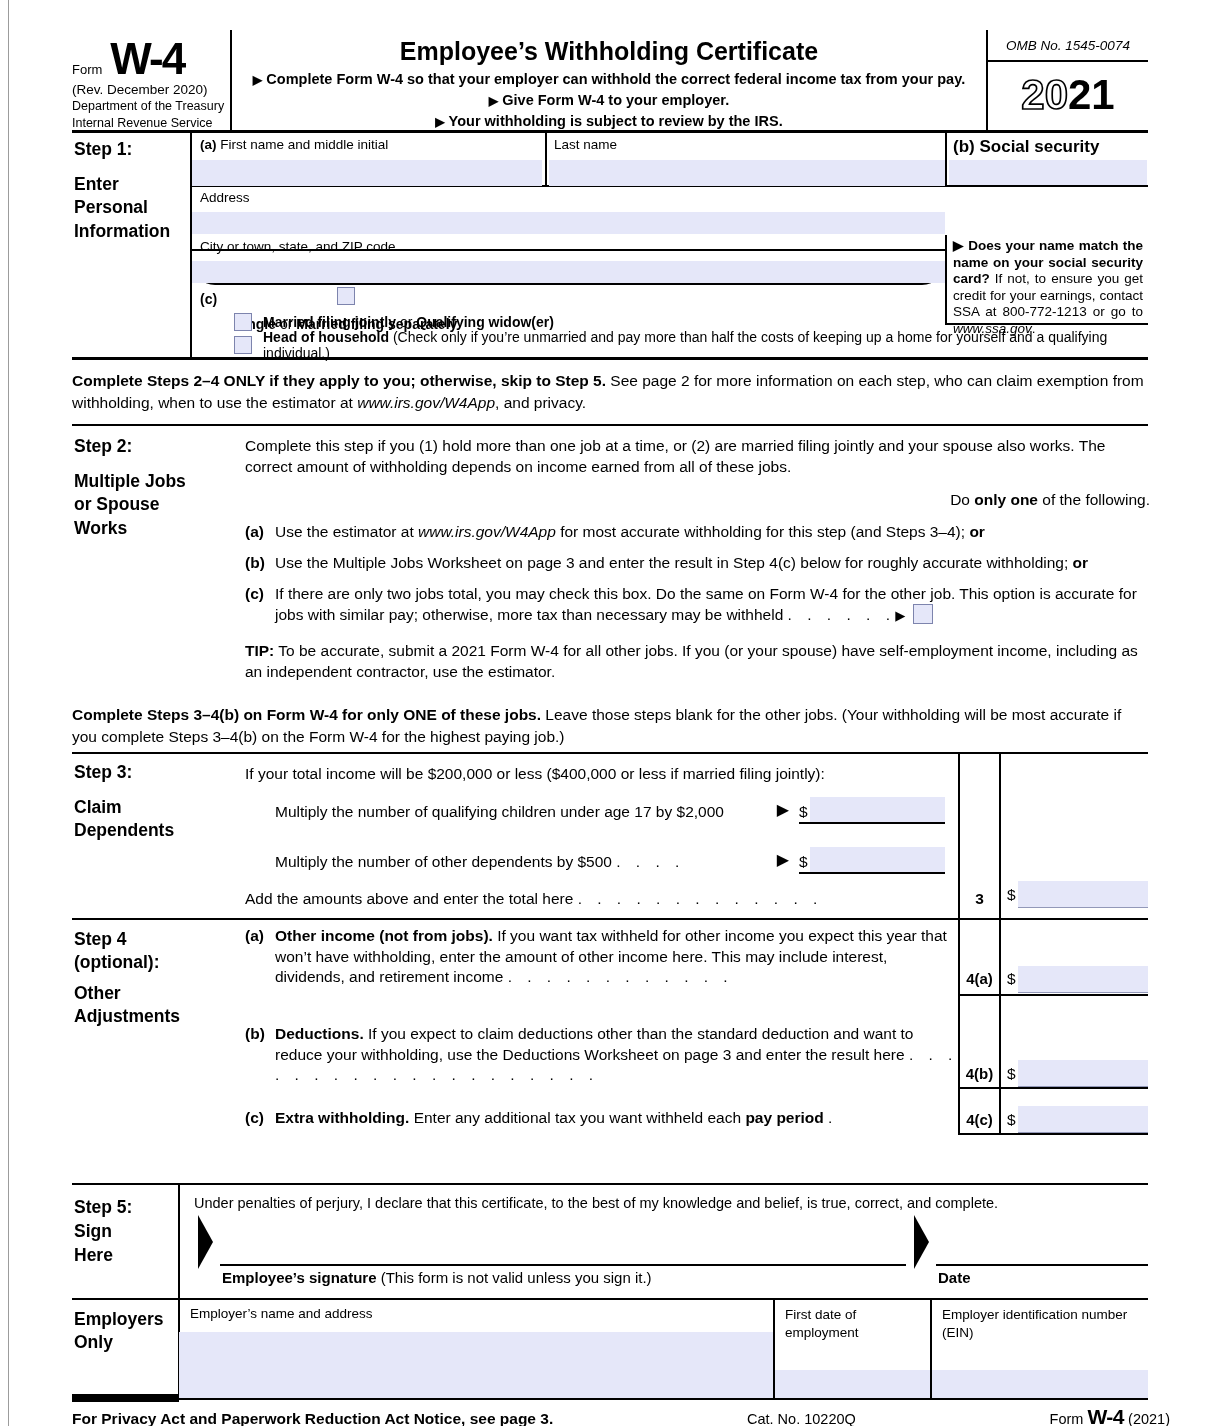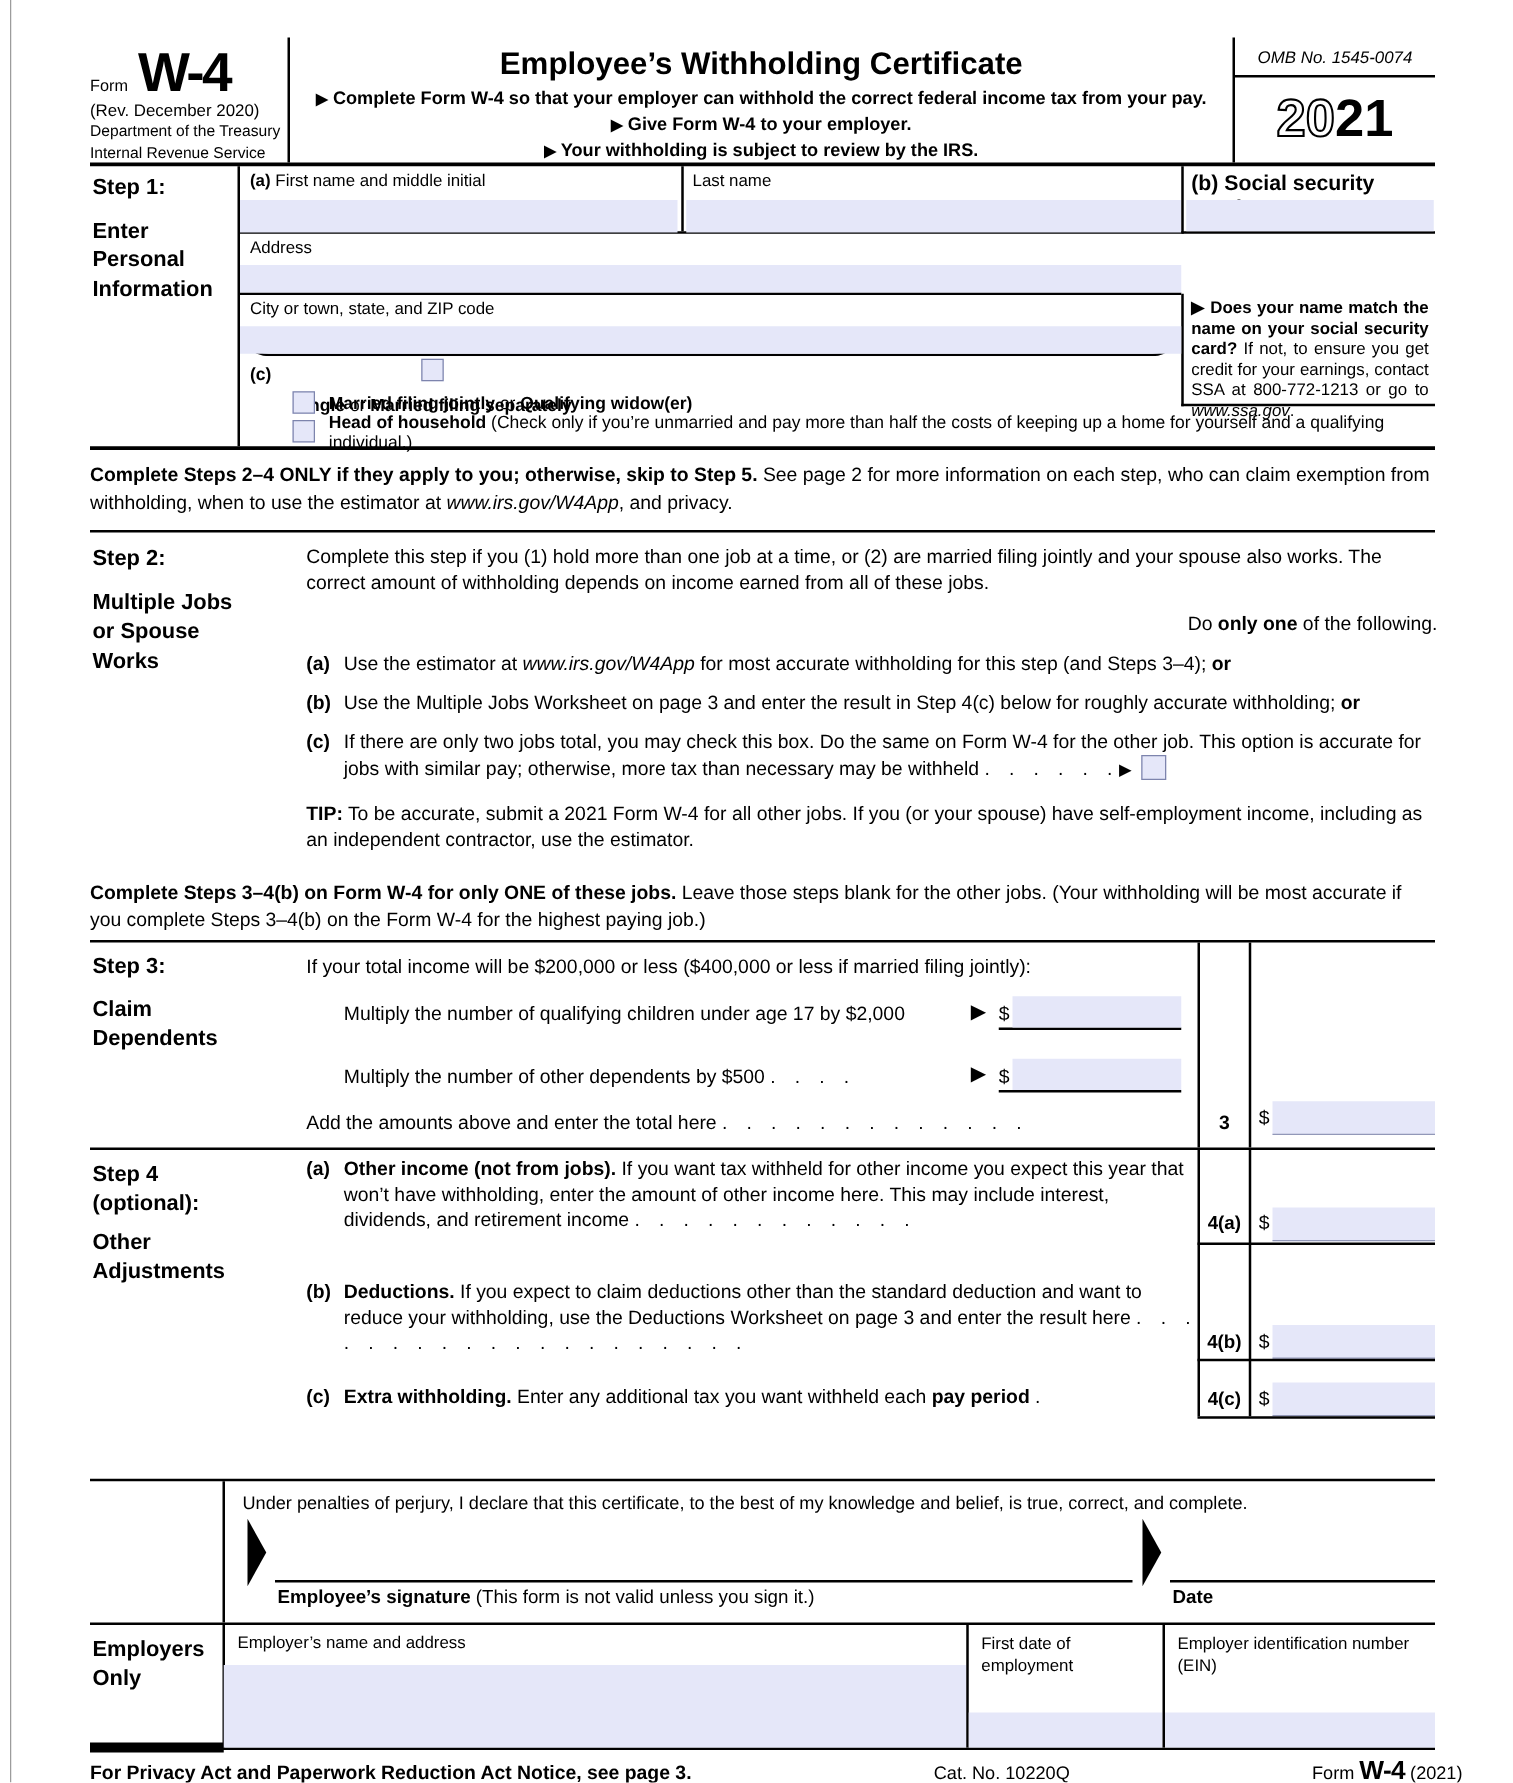--- a/index.html
+++ b/index.html
@@ -45,21 +45,21 @@
   #s1-rowA { position: absolute; left: 120px; top: 0; width: 753px; height: 54px; border-bottom: 2px solid #000; }
   #s1-rowA-div { position: absolute; left: 353px; top: 0; height: 100%; border-left: 2px solid #000; }
   #s1-lblA1 { position: absolute; left: 8px; top: 4px; }
   #s1-lblA2 { position: absolute; left: 362px; top: 4px; }
   #s1-inpA1 { position: absolute; left: 0; top: 27px; width: 350px; height: 26px; }
   #s1-inpA2 { position: absolute; left: 357px; top: 27px; width: 396px; height: 26px; }
   #s1-ssn { position: absolute; left: 873px; top: 0; width: 203px; height: 54px;
             border-left: 2px solid #000; border-bottom: 2px solid #000; }
   #s1-ssn-lbl { position: absolute; left: 6px; top: 4px; font-size: 17px; font-weight: bold; }
   #s1-ssn-inp { position: absolute; left: 2px; top: 27px; width: 198px; height: 25px; }
-  #s1-rowB { position: absolute; left: 120px; top: 54px; width: 753px; height: 49px; border-bottom: 2px solid #000; }
+  #s1-rowB { position: absolute; left: 120px; top: 54px; width: 753px; height: 64px; border-bottom: 2px solid #000; }
   #s1-lblB { position: absolute; left: 8px; top: 3px; }
   #s1-inpB { position: absolute; left: 0; top: 25px; width: 753px; height: 22px; }
   #s1-note { position: absolute; left: 873px; top: 54px; width: 203px; height: 90px;
              border-left: 2px solid #000; border-bottom: 2px solid #000;
              padding: 3px 5px 0 6px; font-size: 13.5px; line-height: 1.23; text-align: justify; margin-top: 48px; }
   #s1-rowC { position: absolute; left: 120px; top: 103px; width: 753px; height: 49px; border-bottom: 2px solid #000; border-radius: 23px; }
   #s1-lblC { position: absolute; left: 8px; top: 3px; }
   #s1-inpC { position: absolute; left: 0; top: 25px; width: 753px; height: 22px; }
   #s1-c { position: absolute; left: 120px; top: 152px; right: 0; bottom: 0; }
   #s1-c-marker { position: absolute; left: 8px; top: 6px; font-size: 14px; font-weight: bold; }
@@ -325,20 +325,25 @@
       <span class="b">Extra withholding.</span><span> Enter any additional tax you want withheld each </span><span class="b">pay period</span> <span class="dots">.</span>
     </div>
     <div class="s4num" id="s4-numc">4(c)</div>
     <span class="colcur" id="s4-curc">$</span>
     <div class="colinp inp" id="s4-inpc"></div>
     <div class="rline" id="s4-rlc"></div>
   </div>
 
   <div id="step5">
     <div id="s5-rule"></div>
+    <div id="s5-lab">
+      <div class="slabel">Step 5:</div>
+      <div class="ssub">Sign</div>
+      <div class="ssub">Here</div>
+    </div>
     <div id="s5-decl">Under penalties of perjury, I declare that this certificate, to the best of my knowledge and belief, is true, correct, and complete.</div>
     <div class="bigarrow" id="s5-arrow1"></div>
     <div class="sigline" id="s5-sigline"></div>
     <div id="s5-siglbl">
       <span class="b">Employee’s signature</span><span> (This form is not valid unless you sign it.)</span>
     </div>
     <div class="bigarrow" id="s5-arrow2"></div>
     <div class="sigline" id="s5-dateline"></div>
     <div id="s5-datelbl">Date</div>
   </div>

